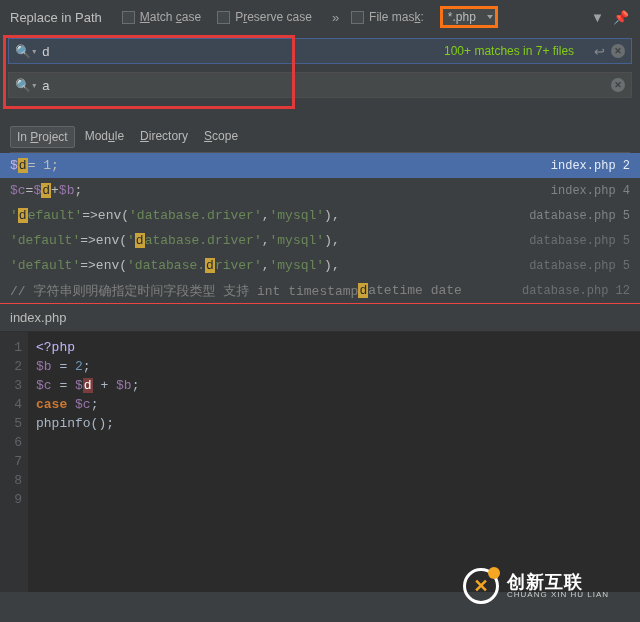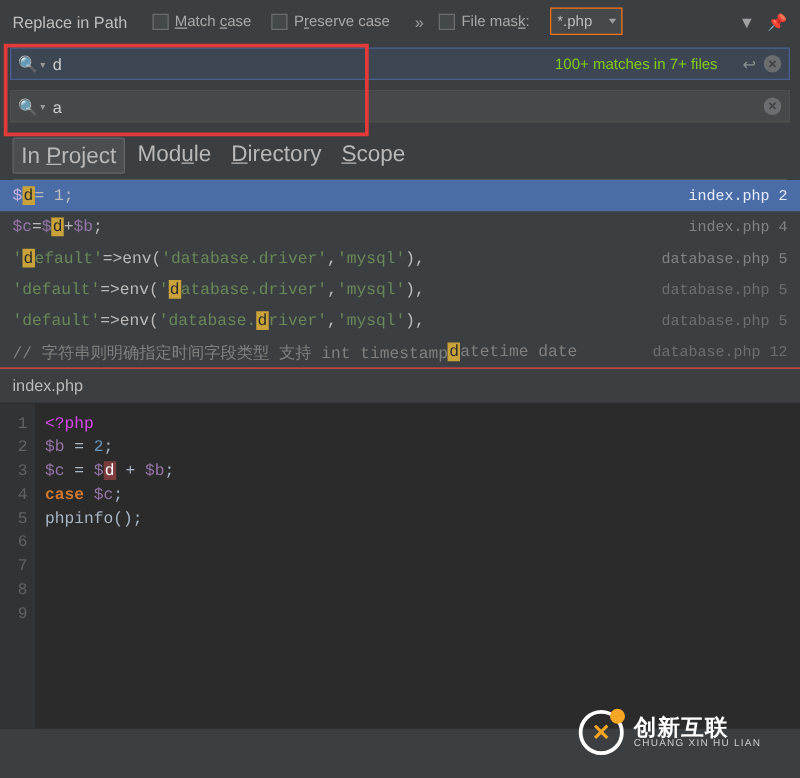--- a/index.html
+++ b/index.html
@@ -3,35 +3,35 @@
 <meta charset="utf-8">
 <style>
   * { margin:0; padding:0; box-sizing:border-box; }
   body { width:640px; height:622px; background:#3c3f41; font-family:"Segoe UI",Arial,sans-serif; color:#bbbbbb; font-size:12px; overflow:hidden; position:relative; }
   .header { display:flex; align-items:center; height:34px; padding:0 10px; gap:8px; }
   .title { color:#bfbfbf; font-size:13px; margin-right:12px; }
   .chk { width:13px; height:13px; border:1px solid #6b6e70; background:#43494a; display:inline-block; }
   .chk-lbl { color:#a9a9a9; font-size:12px; display:flex; align-items:center; gap:5px; margin-right:8px; }
   .chk-lbl u { text-decoration:underline; }
   .more-icon { color:#9aa0a2; font-size:13px; margin:0 4px; }
-  .mask-input { background:#45494a; border:1px solid #f97316; color:#bbb; padding:2px 5px; font-size:12px; width:58px; height:22px; }
+  .mask-input { background:#45494a; border:3px solid #f97316; color:#bbb; padding:2px 5px; font-size:12px; width:58px; height:22px; }
   .hdr-icons { margin-left:auto; display:flex; gap:10px; align-items:center; }
   .hdr-icons span { color:#a0a0a0; font-size:13px; }
   .search-block { padding:4px 8px; }
   .search-row { display:flex; align-items:center; background:#45494a; border:1px solid #4e4e4e; height:26px; padding:0 6px; }
   .search-row.find { border:1px solid #466190; background:#3d4754; }
   .mag { color:#a6a6a6; font-size:13px; }
   .caret { color:#9a9a9a; font-size:8px; margin-left:1px; margin-right:6px; }
   .search-text { flex:1; color:#d0d0d0; font-size:13px; background:transparent; border:none; outline:none; }
   .match-info { color:#84cc16; font-size:12px; margin-right:20px; }
   .nl-icon { color:#8a8e90; font-size:13px; margin-right:6px; }
   .clr-icon { width:14px; height:14px; border-radius:50%; background:#6a6e70; color:#3c3f41; display:flex; align-items:center; justify-content:center; font-size:9px; font-weight:bold; }
   .red-rect { position:absolute; left:3px; top:35px; width:292px; height:74px; border:3px solid #e03a3a; pointer-events:none; z-index:10; }
   .tabs { display:flex; gap:4px; padding:8px 10px 4px; }
-  .tab { padding:3px 6px; color:#b8b8b8; font-size:18px; cursor:pointer; }
+  .tab { padding:3px 6px; color:#b8b8b8; font-size:12px; cursor:pointer;margin-top:16px; }
   .tab.active { border:1px solid #646464; background:#4b4e50; border-radius:2px; }
   .tab u { text-decoration:underline; }
   .results-sep { margin:0 10px; border-top:1px solid #515354; }
   .results { font-family:"Consolas","Courier New",monospace; font-size:13px; }
   .res-row { display:flex; align-items:center; padding:0 10px; height:25px; }
   .res-row.sel { background:#4a6da7; color:#ffffff; }
   .res-code { flex:1; display:flex; align-items:center; gap:0; }
   .res-file { color:#808386; font-size:12px; margin-left:auto;text-align:center; }
   .res-row.sel .res-file { color:#e5ecf7; }
   .hl-box { background:#c9a33a; color:#2b2b2b; padding:0 1px; }
@@ -41,21 +41,21 @@
   .m-cmt { color:#808080; }
   .res-row.dim .res-file { opacity:.7; }
   .editor-title { background:#3c3f41; color:#bbb; padding:6px 10px; font-size:13px; border-top:1px solid #ef4444; border-bottom:1px solid #2d2f30; }
   .editor { background:#2b2b2b; display:flex; height:260px; font-family:"Consolas","Courier New",monospace; font-size:13px; }
   .gutter { background:#313335; color:#606366; width:28px; text-align:right; padding:6px 6px 0 0; line-height:19px; }
   .code { padding:6px 0 0 8px; line-height:19px; color:#a9b7c6; }
   .ed-var { color:#9876aa; }
   .ed-op { color:#a9b7c6; }
   .ed-num { color:#6897bb; }
   .ed-kw { color:#cc7832; font-weight:bold; }
-  .ed-tag { color:#d946ef; }
+  .ed-tag { color:#c4b5fd; }
   .ed-hl { background:#7a3c3c; color:#fff; padding:0 1px; }
   .logo-block { position:absolute; right:31px; bottom:18px; display:flex; align-items:center; gap:8px; }
   .logo-circle { width:36px; height:36px; border:3px solid #ffffff; border-radius:50%; position:relative; }
   .logo-circle::before { content:""; position:absolute; right:-4px; top:-4px; width:12px; height:12px; background:#f5a623; border-radius:50%; }
   .logo-circle::after { content:"✕"; position:absolute; inset:0; display:flex; align-items:center; justify-content:center; color:#f5a623; font-weight:bold; font-size:18px; }
   .logo-text-big { color:#fff; font-size:18px; font-weight:bold; letter-spacing:1px; line-height:1; }
   .logo-text-sm { color:#ccc; font-size:8px; letter-spacing:1px; line-height:1; }
   .caret-dn { display:inline-block; width:0; height:0; border-left:3px solid transparent; border-right:3px solid transparent; border-top:4px solid #a0a0a0; margin-left:3px; vertical-align:middle;}
 </style>
 </head>

